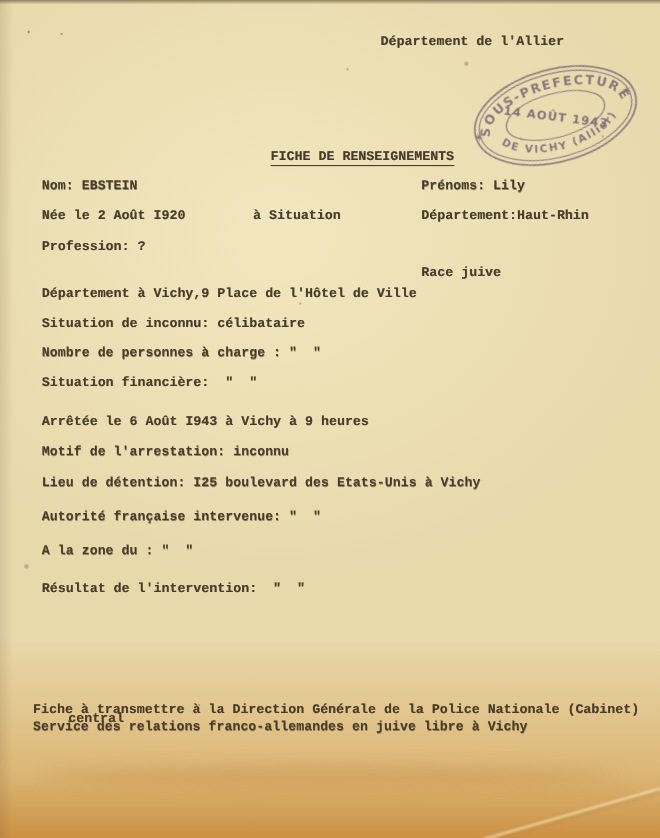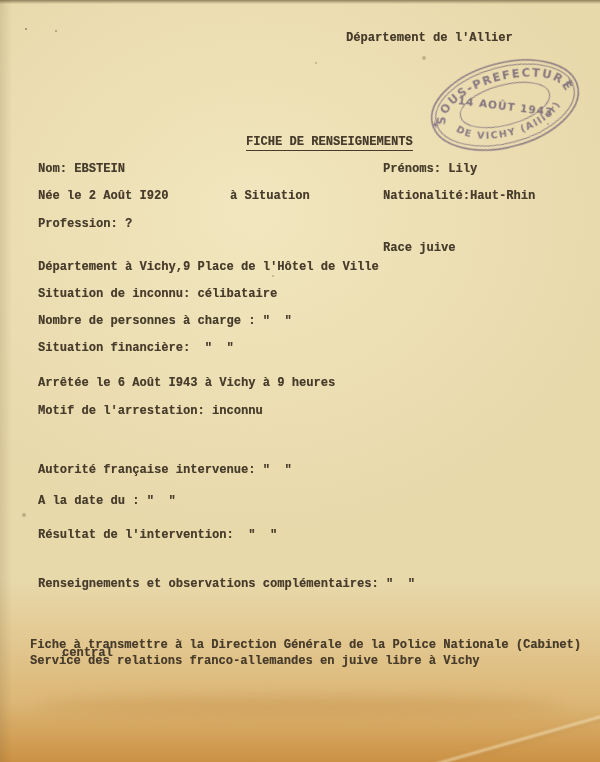--- a/index.html
+++ b/index.html
@@ -85,35 +85,35 @@
   </svg>
 
   <div class="tw" style="left:217px;top:120px;">
     <span class="title-underline">FICHE DE RENSEIGNEMENTS</span>
   </div>
 
   <div class="tw" style="left:38px;top:162px;">Nom: EBSTEIN</div>
   <div class="tw" style="left:383px;top:162px;">Prénoms: Lily</div>
   <div class="tw" style="left:38px;top:189px;">Née le 2 Août I920</div>
   <div class="tw" style="left:230px;top:189px;">à Situation</div>
-  <div class="tw" style="left:383px;top:189px;">Nationalité:Haut-Rhin</div>
+  <div class="tw" style="left:383px;top:189px;">Département:Haut-Rhin</div>
   <div class="tw" style="left:38px;top:217px;">Profession: ?</div>
   <div class="tw" style="left:383px;top:241px;">Race juive</div>
 
   <div class="tw" style="left:38px;top:260px;">Département à Vichy,9 Place de l'Hôtel de Ville</div>
   <div class="tw" style="left:38px;top:287px;">Situation de inconnu: célibataire</div>
   <div class="tw" style="left:38px;top:314px;">Nombre de personnes à charge : "  "</div>
   <div class="tw" style="left:38px;top:341px;">Situation financière:  "  "</div>
 
   <div class="tw" style="left:38px;top:376px;text-align:center;">Arrêtée le 6 Août I943 à Vichy à 9 heures</div>
   <div class="tw" style="left:38px;top:404px;">Motif de l'arrestation: inconnu</div>
+  <div class="tw" style="left:38px;top:432px;">Lieu de détention: I25 boulevard des Etats-Unis à Vichy</div>
 
   <div class="tw" style="left:38px;top:463px;">Autorité française intervenue: "  "</div>
-  <div class="tw" style="left:38px;top:494px;">A la date du : "  "</div>
+  <div class="tw" style="left:38px;top:494px;">A la zone du : "  "</div>
   <div class="tw" style="left:38px;top:528px;">Résultat de l'intervention:  "  "</div>
 
-  <div class="tw" style="left:38px;top:577px;">Renseignements et observations complémentaires: "  "</div>
 
   <div class="tw" style="left:30px;top:638px;">Fiche à transmettre à la Direction Générale de la Police Nationale (Cabinet)</div>
   <div class="tw" style="left:62px;top:646px;">central</div>
   <div class="tw" style="left:30px;top:654px;">Service des relations franco-allemandes en juive libre à Vichy</div>
 
 </div>
 
 </body></html>

